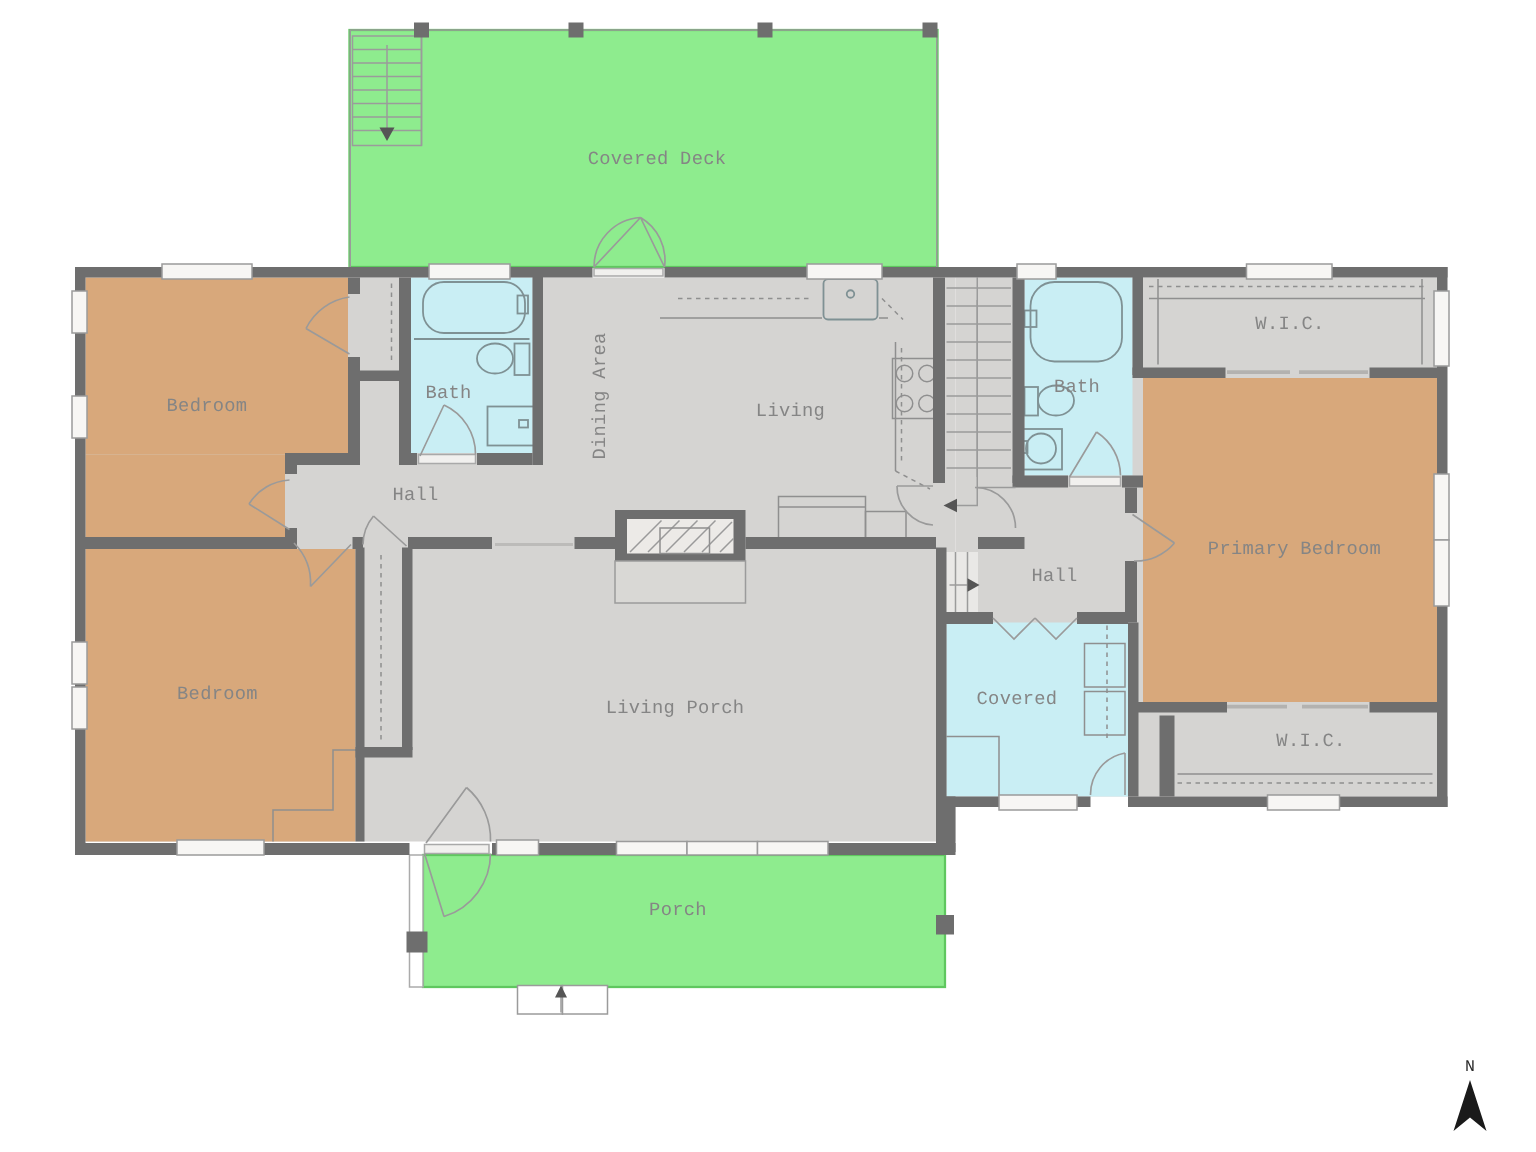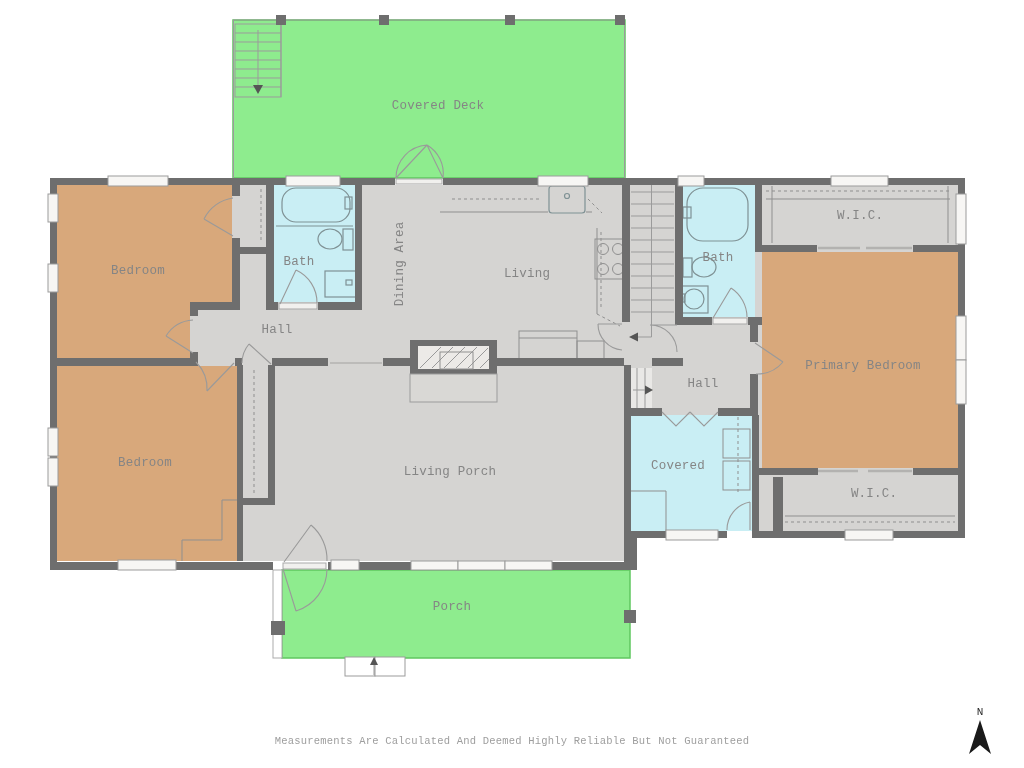--- a/index.html
+++ b/index.html
@@ -246,21 +246,20 @@
   <div class="room-label" style="left:145px;top:463px">Bedroom</div>
   <div class="room-label" style="left:450px;top:472px">Living Porch</div>
   <div class="room-label" style="left:718px;top:258px">Bath</div>
   <div class="room-label" style="left:860px;top:216px">W.I.C.</div>
   <div class="room-label" style="left:863px;top:366px">Primary Bedroom</div>
   <div class="room-label" style="left:703px;top:384px">Hall</div>
   <div class="room-label" style="left:678px;top:466px">Covered</div>
   <div class="room-label" style="left:874px;top:494px">W.I.C.</div>
   <div class="room-label" style="left:452px;top:607px">Porch</div>
 
-  <div id="disclaimer">Measurements Are Calculated And Deemed Highly Reliable But Not Guaranteed</div>
 
   <div id="compass">
     <div class="n">N</div>
     <svg width="36" height="40" viewBox="0 0 36 40">
       <polygon points="18,2 29,36 18,27 7,36" fill="#1a1a1a"></polygon>
     </svg>
   </div>
 </div>
 
 </body></html>

